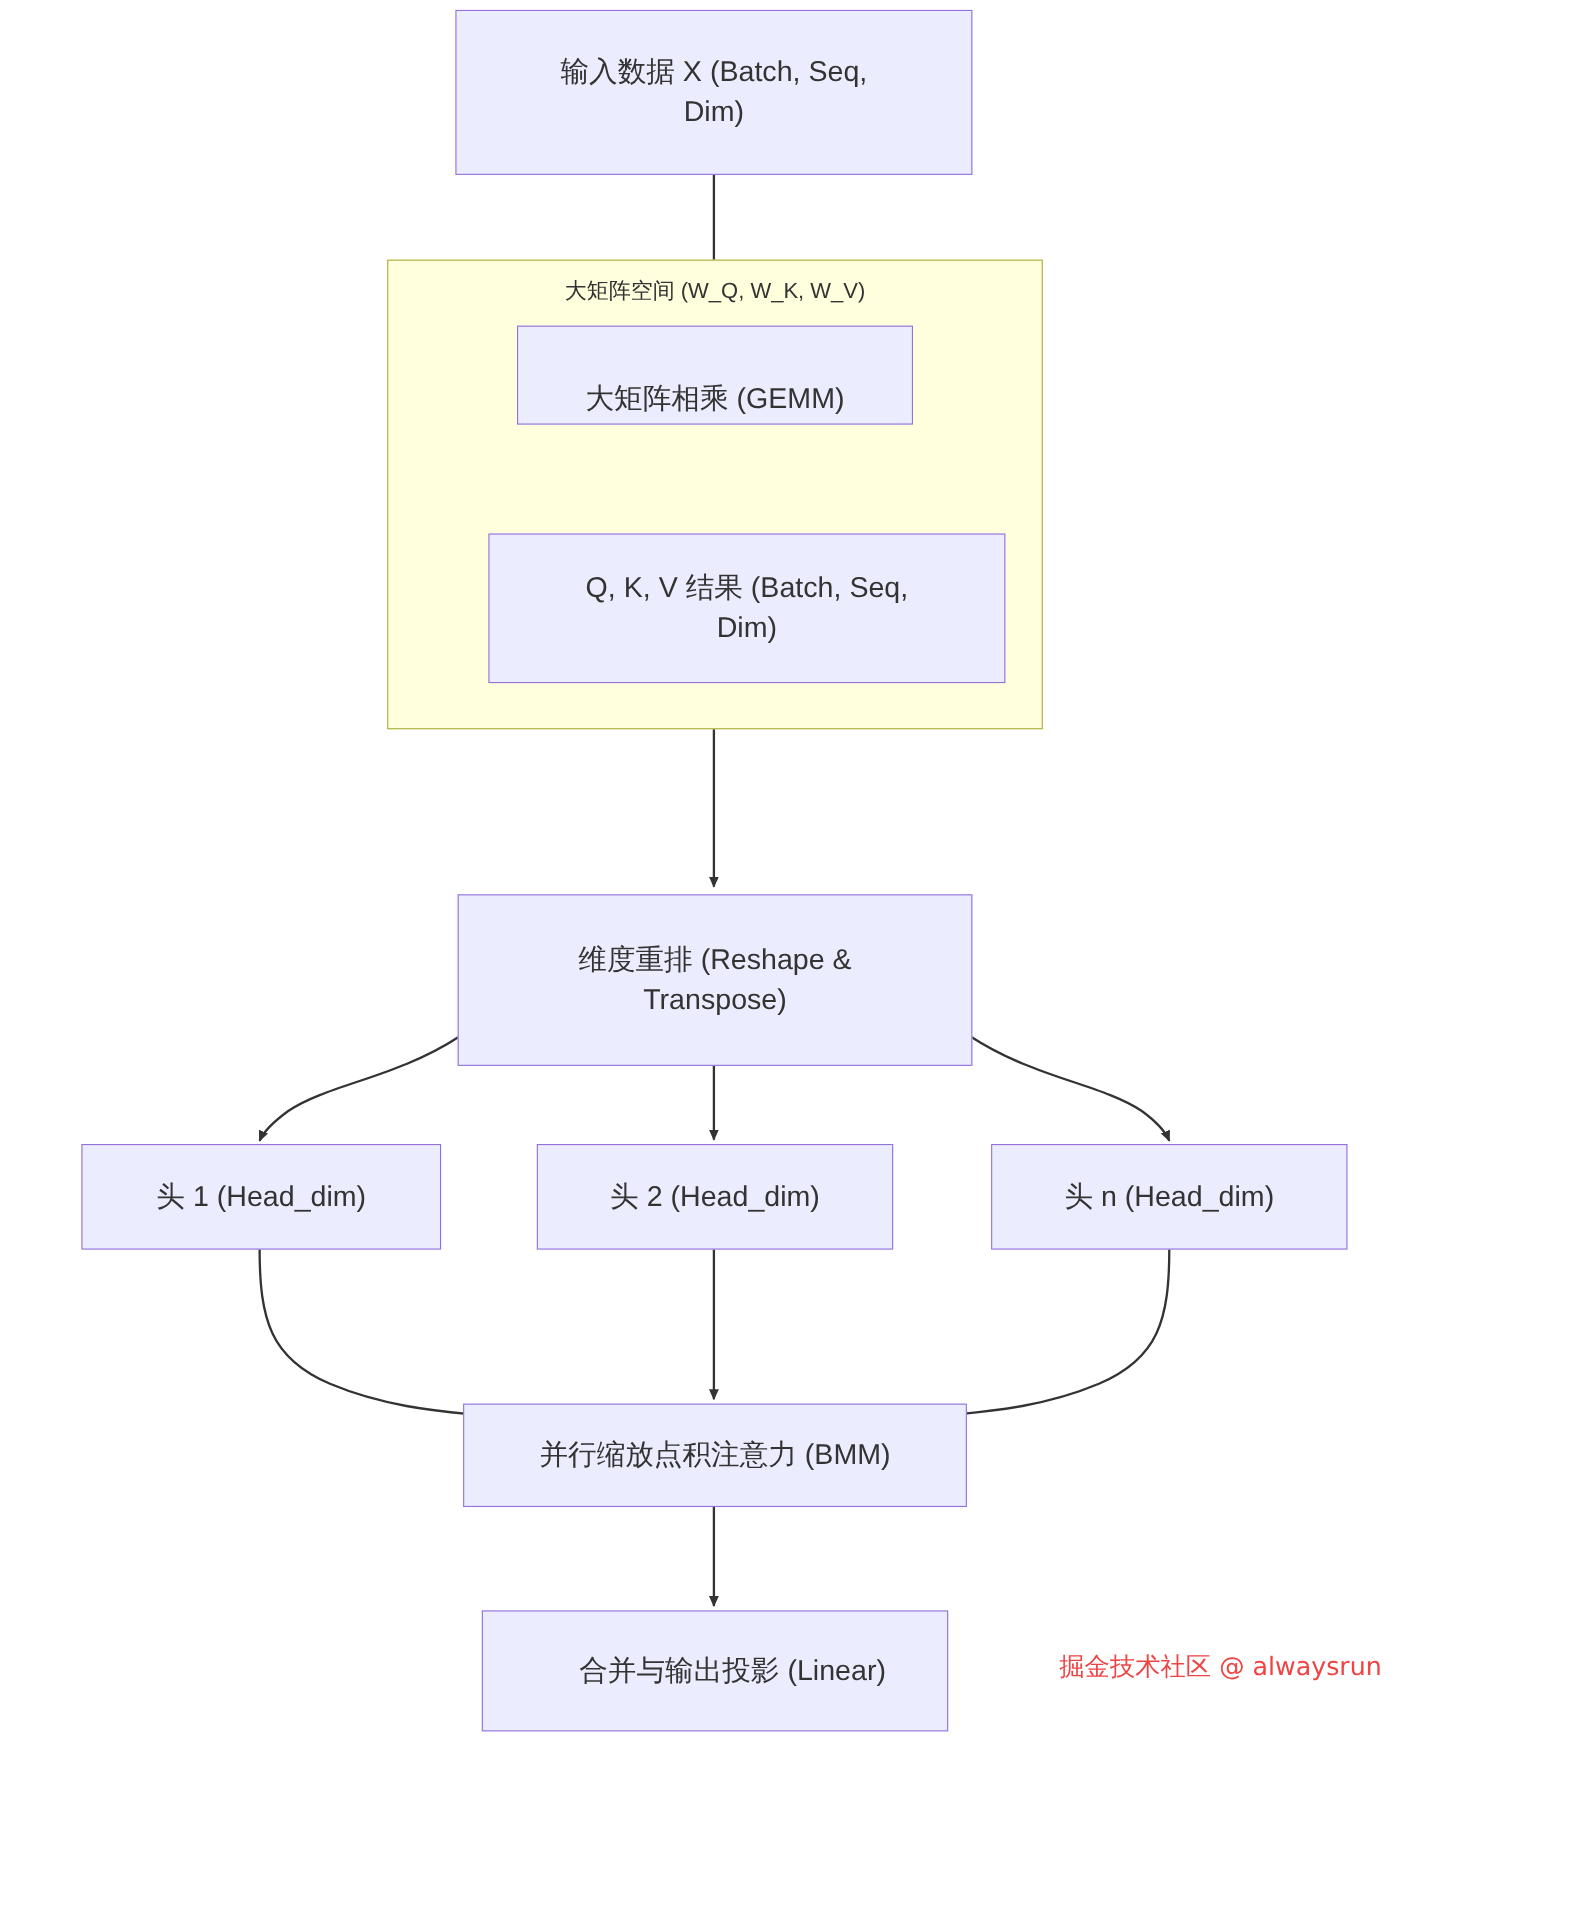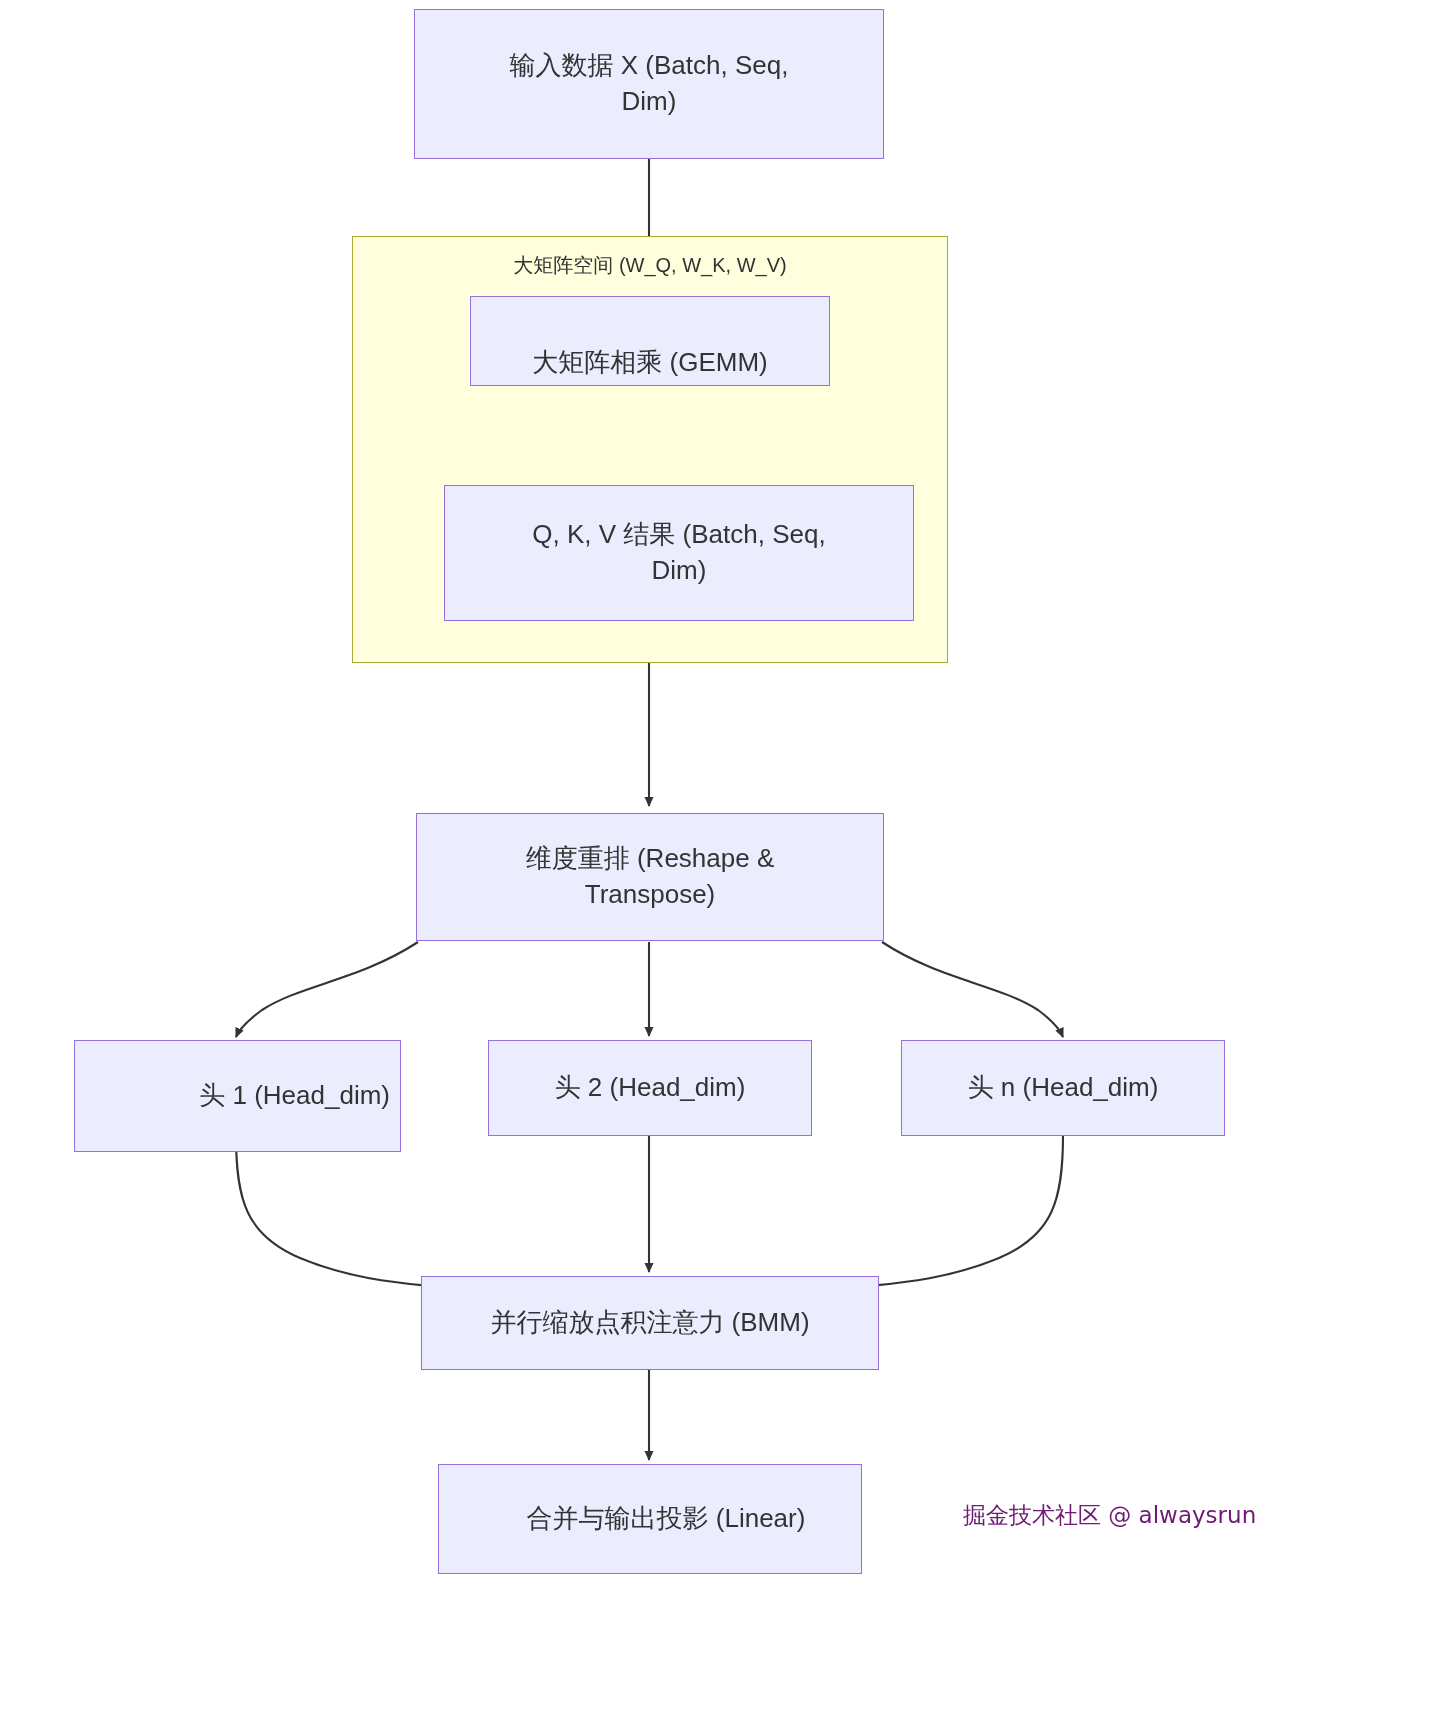--- a/index.html
+++ b/index.html
@@ -54,21 +54,21 @@
     text-align: center;
     font-size: 26px;
     line-height: 1.38;
     color: #333333;
     padding: 4px 10px;
   }
   .node span { display: block; }
   .watermark {
     position: absolute;
     font-size: 23px;
-    color: #701a75;
+    color: #ef4444;
     white-space: nowrap;
     font-family: "DejaVu Sans", sans-serif;
   }
 </style>
 </head>
 <body>
 
 <div id="stage">
 
   <svg class="edges" viewBox="0 0 1437 1732">
@@ -107,28 +107,28 @@
     <span>大矩阵相乘 (GEMM)</span>
   </div>
 
   <div class="node" style="left:414px; top:485px; width:470px; height:136px;margin-left:30px;">
     <div>
       <span>Q, K, V 结果 (Batch, Seq,</span>
       <span>Dim)</span>
     </div>
   </div>
 
-  <div class="node" style="left:416px; top:813px; width:468px; height:128px;">
+  <div class="node" style="left:416px; top:813px; width:468px; height:156px;">
     <div>
       <span>维度重排 (Reshape &amp;</span>
       <span>Transpose)</span>
     </div>
   </div>
 
-  <div class="node" style="left:74px; top:1040px; width:327px; height:112px;justify-content:flex-end;">
+  <div class="node" style="left:74px; top:1040px; width:327px; height:96px;">
     <span>头 1 (Head_dim)</span>
   </div>
 
   <div class="node" style="left:488px; top:1040px; width:324px; height:96px;">
     <span>头 2 (Head_dim)</span>
   </div>
 
   <div class="node" style="left:901px; top:1040px; width:324px; height:96px;">
     <span>头 n (Head_dim)</span>
   </div>

